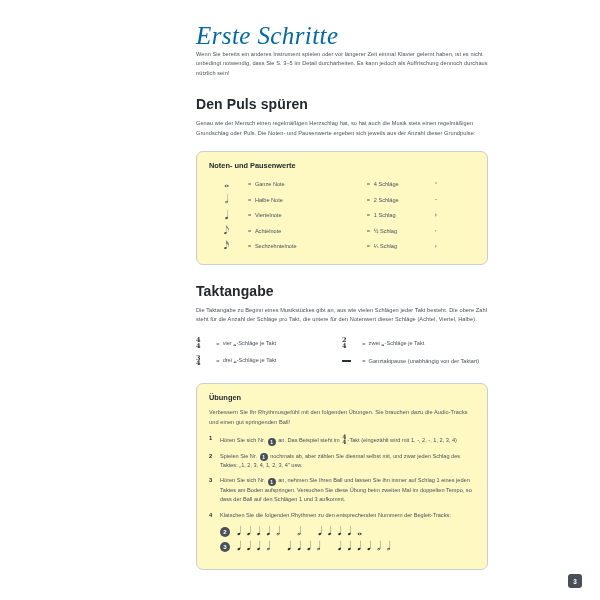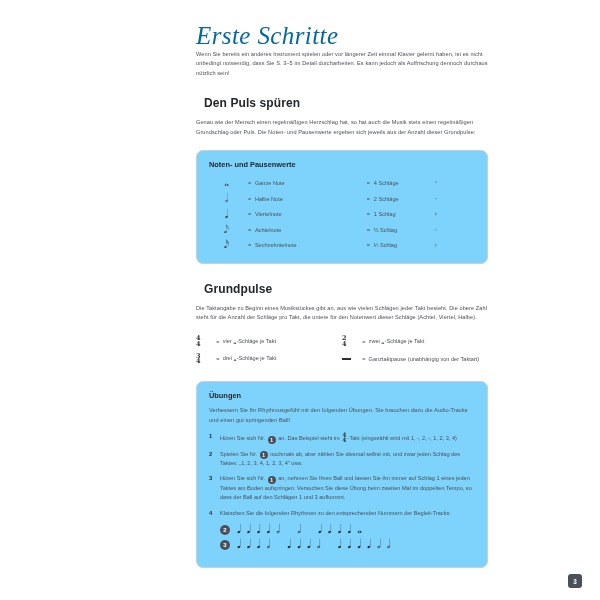--- a/index.html
+++ b/index.html
@@ -20,30 +20,30 @@
   }
 
   p.body-text{
     font-size:5.6px;line-height:9.4px;
     color:#4b5057;margin:0;text-align:left;
     letter-spacing:.08px;
   }
   .intro{margin-top:21px;}
 
   h2.sec{
-    font-size:12px;font-weight:bold;color:#23282d;
-    margin:8px;letter-spacing:.1px;
+    font-size:14px;font-weight:bold;color:#23282d;
+    margin:0;letter-spacing:.1px;
   }
   .sec-wrap{margin-top:18px;}
   .sec-wrap p.body-text{margin-top:7px;}
 
   .box{
     border:1px solid #c9ced6;border-radius:7px;
     padding:9px 12px 11px 12px;
-    margin-top:13px;background:#7dd3fc;
+    margin-top:13px;background:#fef9c3;
   }
   .box-title{
     font-size:7.4px;font-weight:bold;color:#23282d;
     margin:0 0 6px 0;
   }
 
   table.notes{border-collapse:collapse;width:100%;}
   table.notes td{
     font-size:5.6px;color:#4b5057;
     padding:2.4px 0;vertical-align:middle;
@@ -179,21 +179,21 @@
               <td class="eq">=</td>
               <td class="beats">¼ Schlag</td>
               <td class="rest">𝄿</td>
             </tr>
           </tbody>
         </table>
       </div>
     </div>
 
     <div class="sec-wrap">
-      <h2 class="sec">Grundpulse</h2>
+      <h2 class="sec">Taktangabe</h2>
       <p class="body-text">Die Taktangabe zu Beginn eines Musikstückes gibt an, aus wie vielen Schlägen jeder Takt besteht. Die obere Zahl steht für die Anzahl der Schläge pro Takt, die untere für den Notenwert dieser Schläge (Achtel, Viertel, Halbe).</p>
 
       <table class="takt">
         <tbody>
           <tr>
             <td class="ts">
               <span class="tsfrac"><span>4</span><br><span>4</span></span>
             </td>
             <td class="tseq">=</td>
             <td class="tstext">

